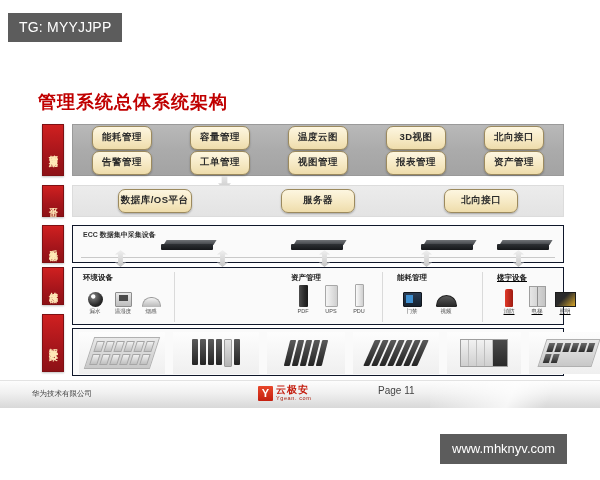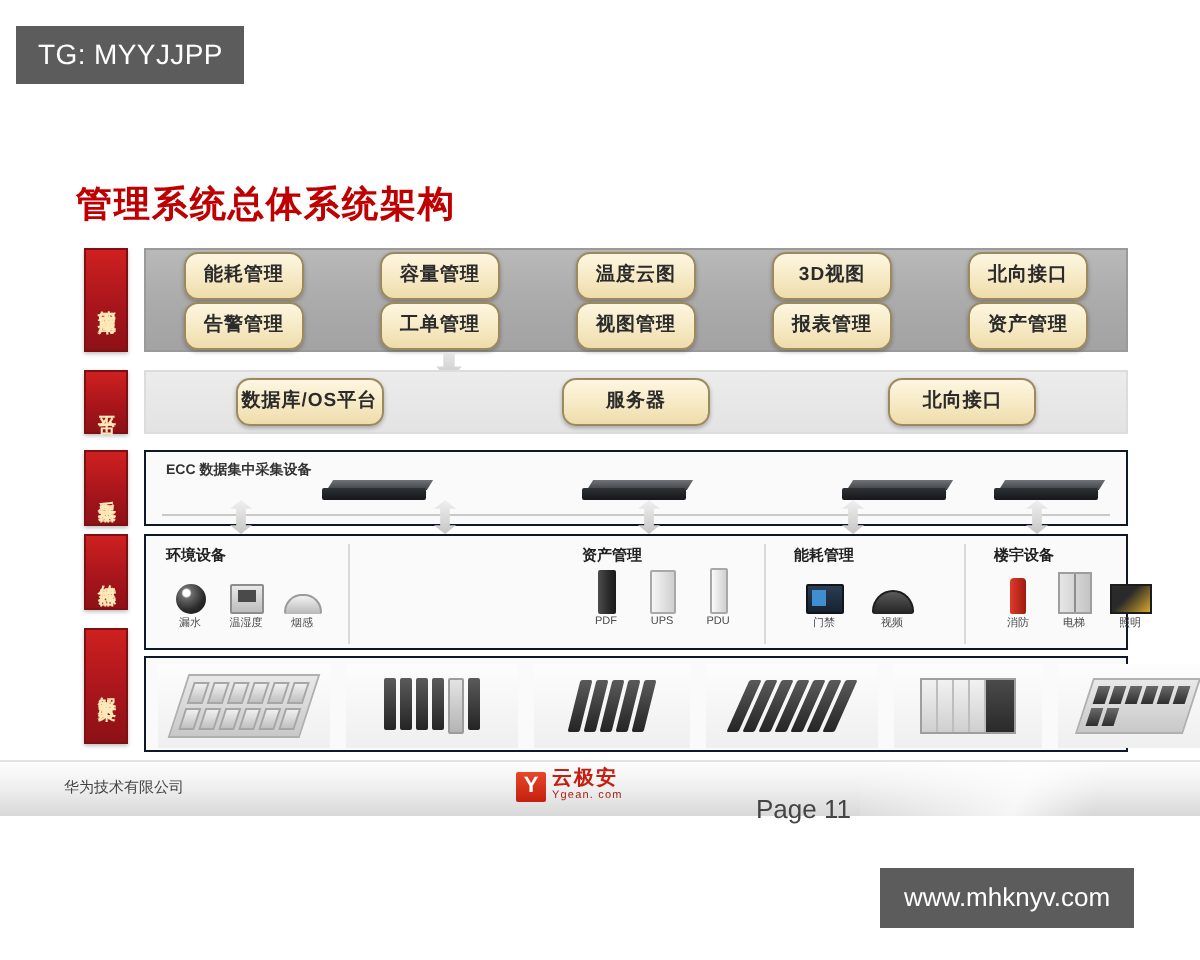--- a/index.html
+++ b/index.html
@@ -181,21 +181,21 @@
     border-top:1px solid #e3e3e3;
   }
   .footer-co{position:absolute;left:32px;top:8px;font-size:7.5px;color:#444;white-space:nowrap;}
   .footer-logo{position:absolute;left:258px;top:4px;display:flex;align-items:center;gap:3px;}
   .logo-mark{width:15px;height:15px;background:linear-gradient(180deg,#e8472a,#c41f10);
     display:flex;align-items:center;justify-content:center;border-radius:1px;}
   .logo-mark span{color:#fff;font-size:11px;line-height:1;font-weight:bold;}
   .logo-txt{line-height:1;}
   .logo-cn{color:#c41f10;font-size:10px;font-weight:bold;letter-spacing:1px;}
   .logo-en{color:#a8200f;font-size:5.5px;letter-spacing:.6px;margin-top:1px;}
-  .footer-page{position:absolute;left:378px;top:16px;font-size:13px;color:#444;}
+  .footer-page{position:absolute;left:378px;top:4px;font-size:10px;color:#444;}
   .footer-sheen{position:absolute;left:430px;top:0;width:170px;height:27px;
     background:linear-gradient(115deg,rgba(255,255,255,0) 0%,rgba(255,255,255,.75) 48%,rgba(255,255,255,0) 70%);}
 </style>
 </head>
 <body>
 
 <div class="tg-badge">TG: MYYJJPP</div>
 
 <div class="slide">
 
@@ -338,21 +338,21 @@
         </div>
         <div class="sitem" style="width:30px;">
           <div class="sicon">
               <div class="g-dome" style="width:19px;height:11px;background:linear-gradient(180deg,#5a5a5a,#232323);border-color:#1d1d1d;"></div>
             </div>
           <div class="scap">视频</div>
         </div>
       </div>
     </div>
 
-    <div class="sgroup last" style="left:420px;width:100px;">
+    <div class="sgroup last" style="left:420px;width:100px;text-decoration:underline;">
       <div class="sgroup-title">楼宇设备</div>
       <div class="sitems">
         <div class="sitem">
           <div class="sicon">
               <div class="g-fire"></div>
             </div>
           <div class="scap">消防</div>
         </div>
         <div class="sitem">
           <div class="sicon">

